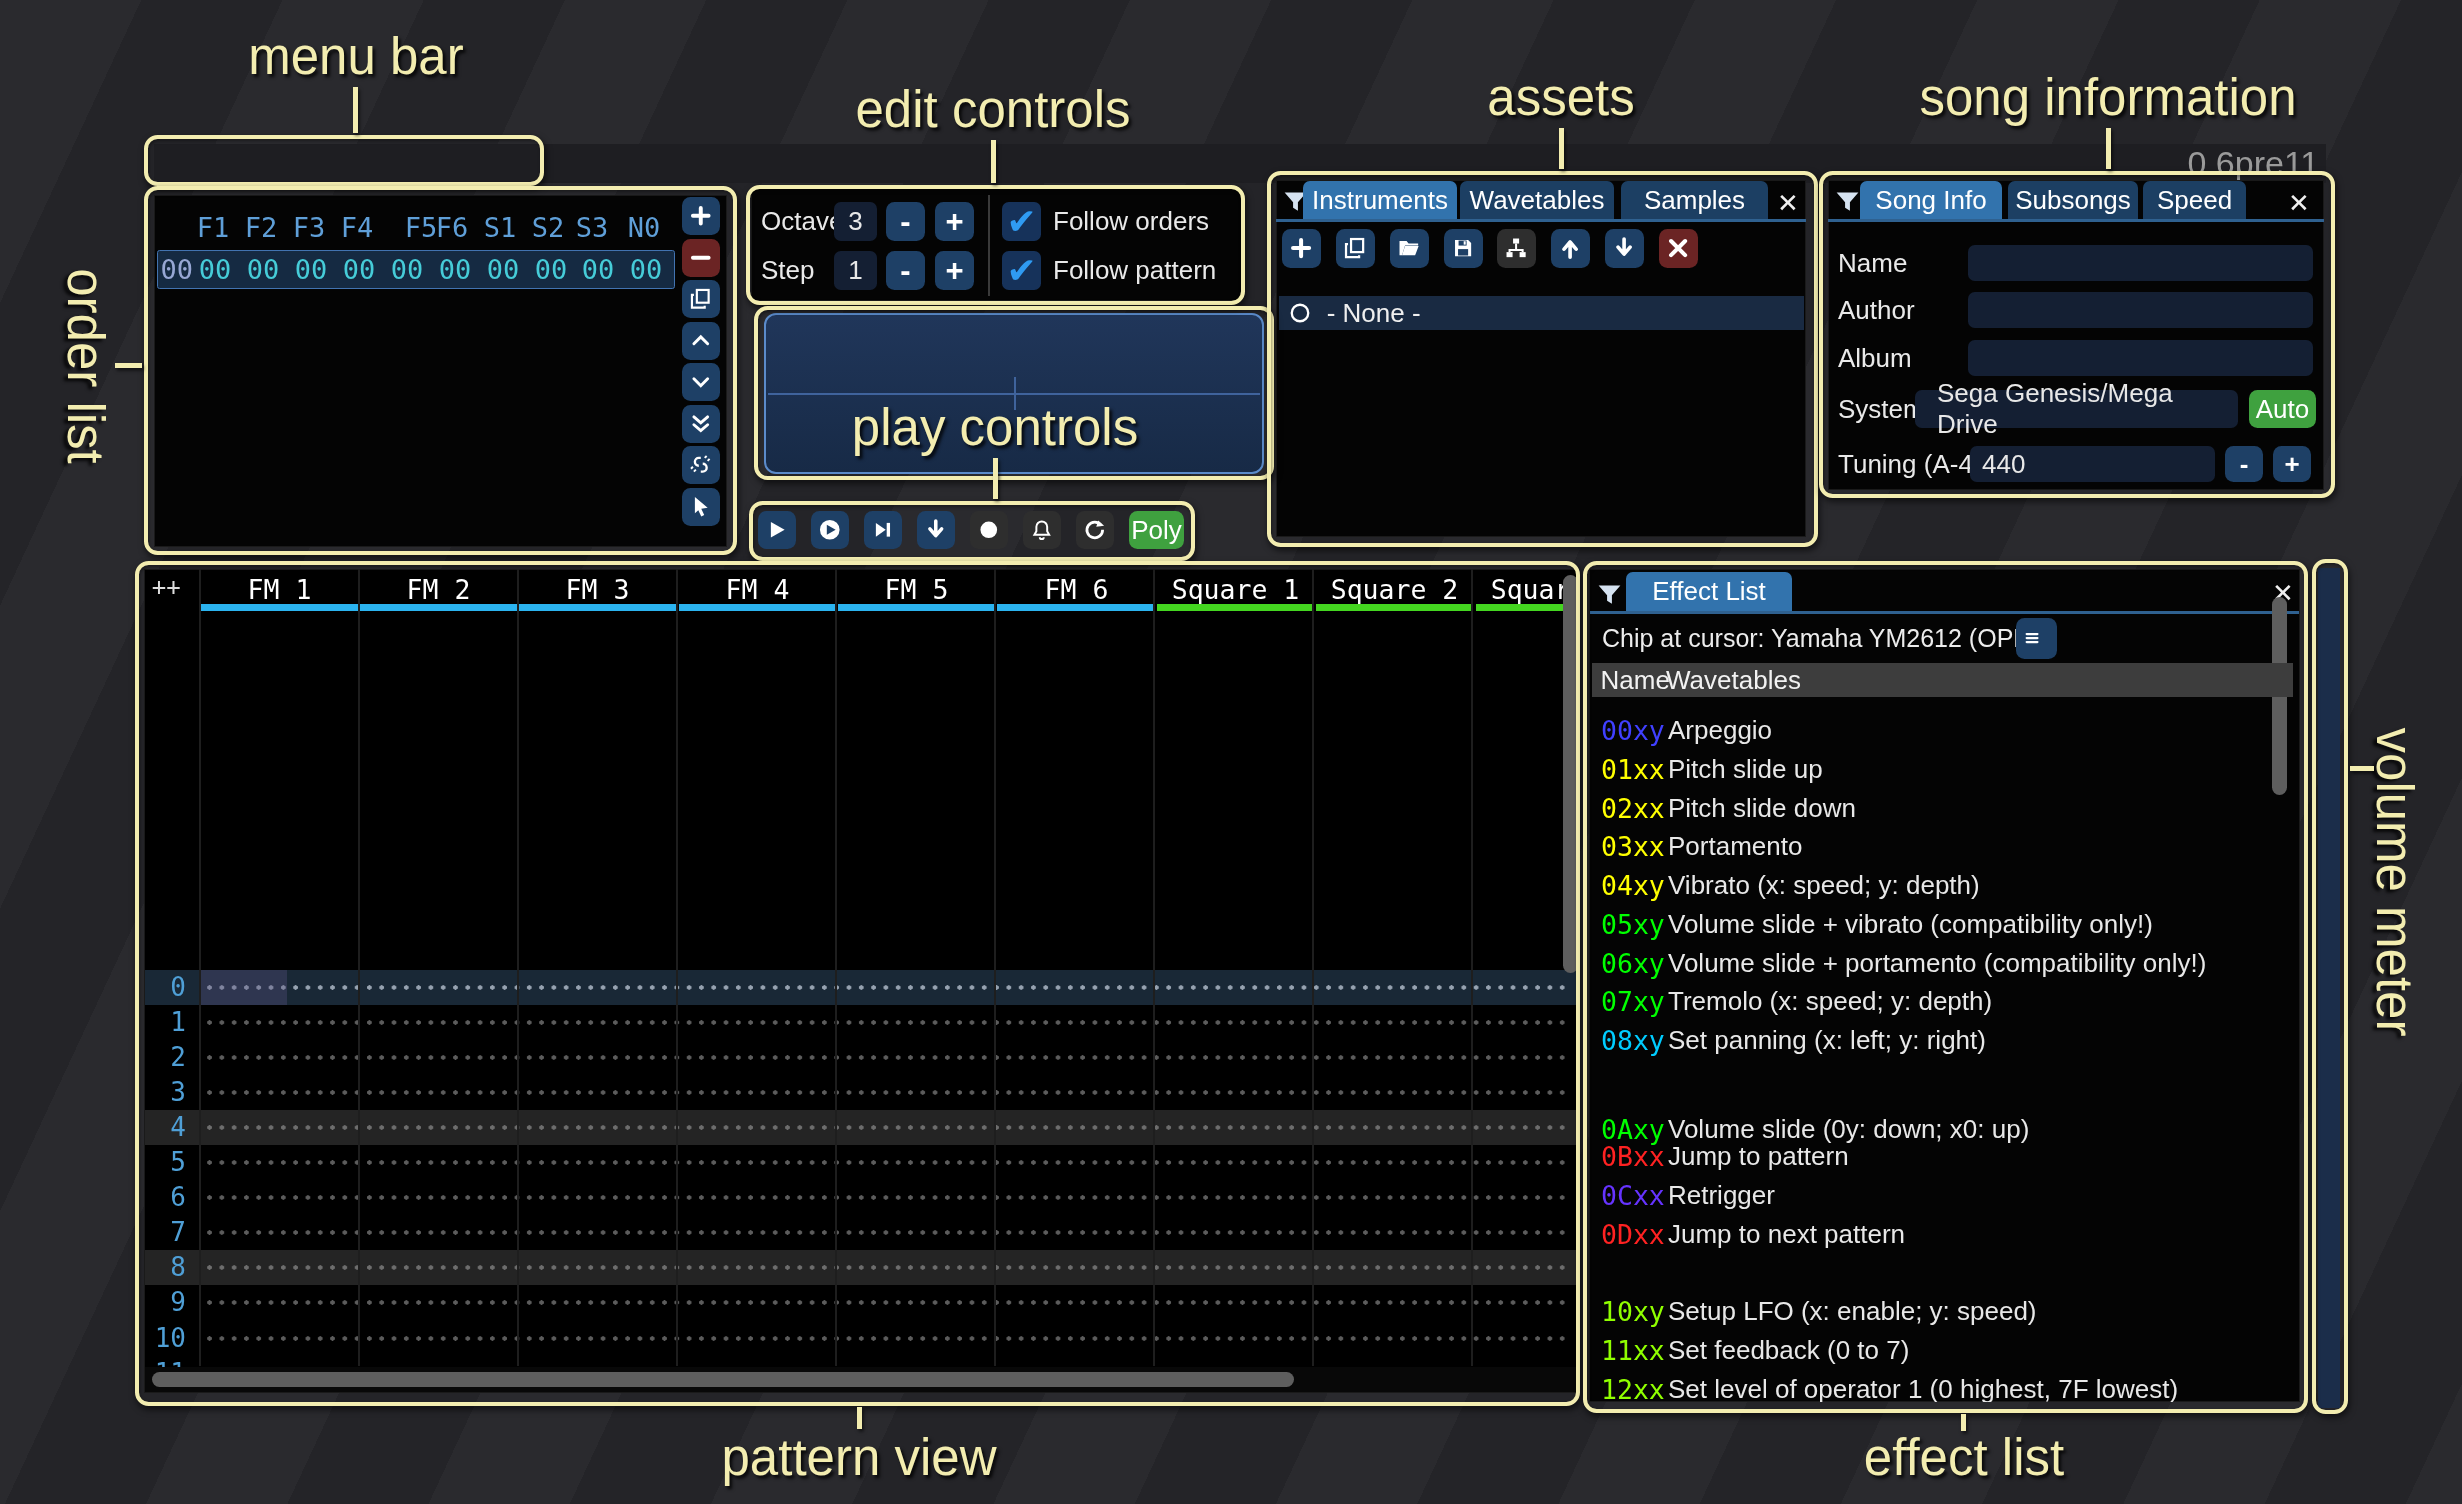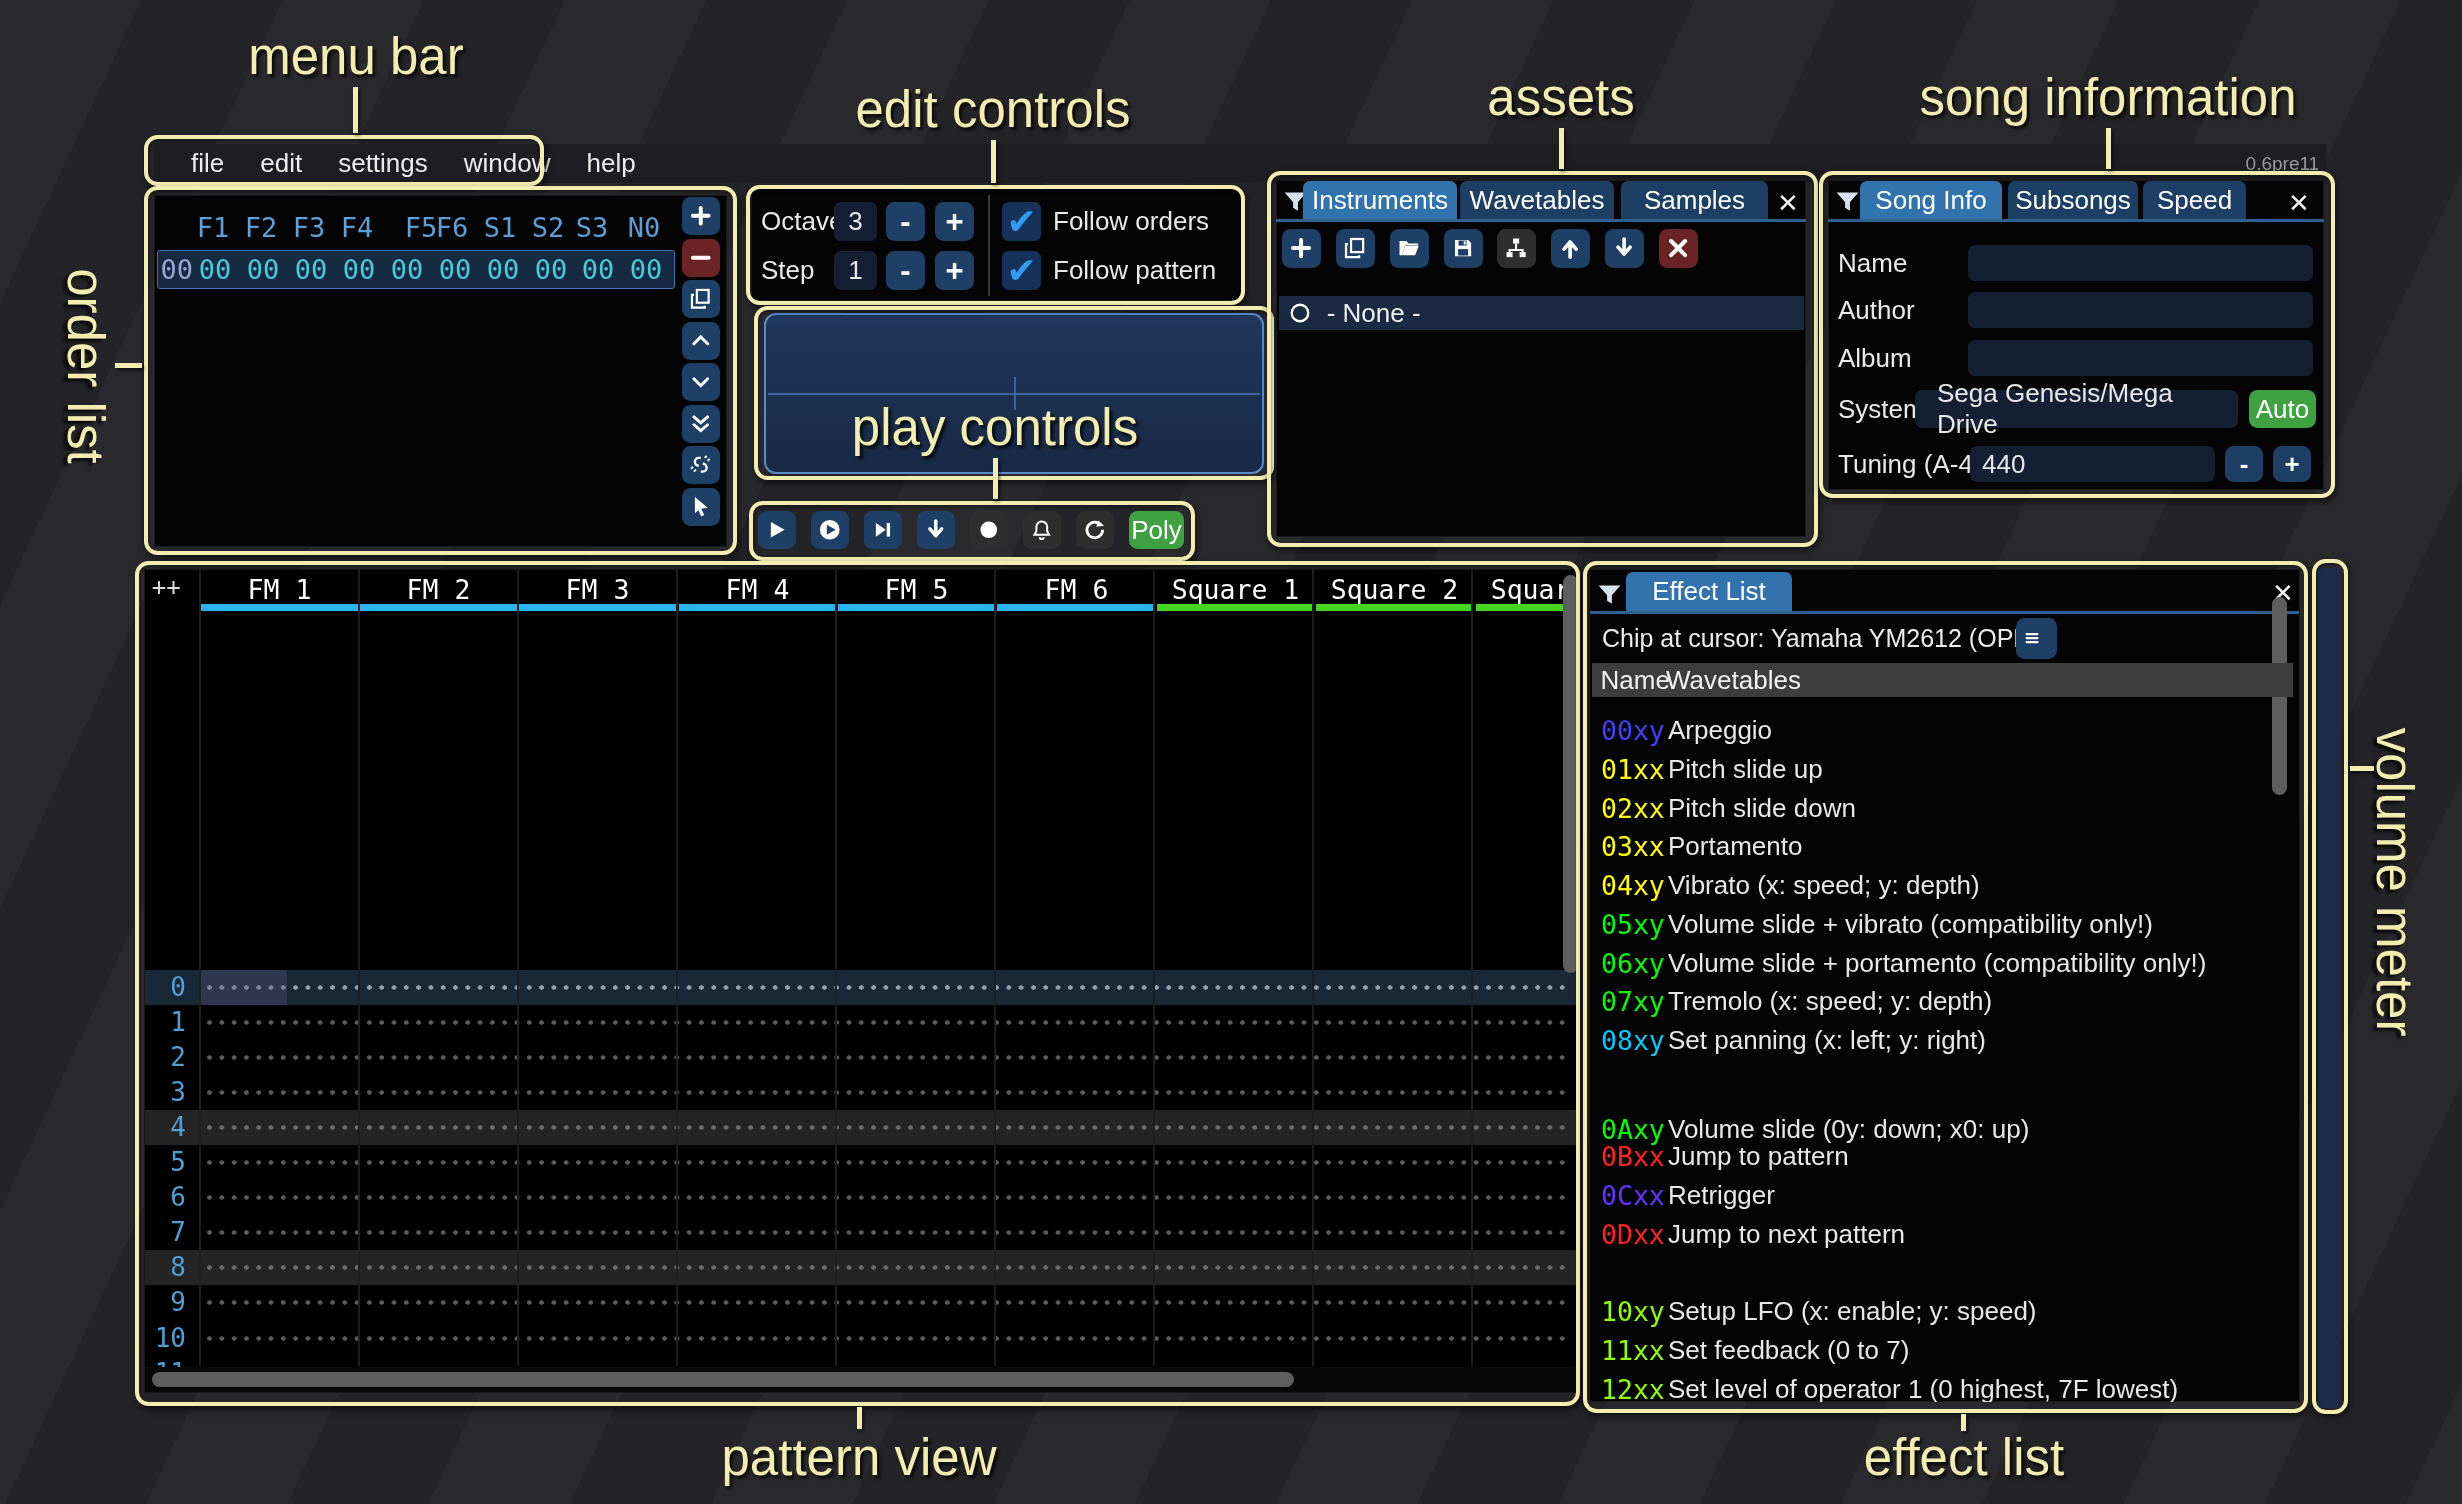--- a/index.html
+++ b/index.html
@@ -36,21 +36,21 @@
            display:flex; align-items:center; justify-content:center; }
   .check span { color:#2f9bf2; font-size:36px; line-height:1; }
   .funnel { position:absolute; color:#d5e2f0; }
   .funnel svg { width:29px; height:32.5px; }
   .scrollthumb { position:absolute; background:#5e5e5e; border-radius:7.7px; }
   
   .menubar { position:absolute; left:154px; top:144px; width:2172px; height:39px; background:#1e1e22;
              display:flex; align-items:center; padding-left:19px; }
   .menu-item { color:#ececec; font-size:26px; padding:0 18px; }
   .version { position:absolute; right:6.8px; top:0; height:39px; display:flex; align-items:center;
-             color:#9a9a9a; font-size:19px; }
+             color:#9a9a9a; font-size:34px; }
   
   .ord-head-cell { position:absolute; width:48px; top:0; text-align:center; color:#5f9fd8; font-size:27px; }
   .ord-row { position:absolute; left:157px; top:250px; width:518px; height:39px;
              background:#152a42; border:1.7px solid #4273b0; border-radius:2.6px; }
   .ord-idx { position:absolute; width:34px; top:3.4px; text-align:center; color:#97a7d4; font-size:27px; }
   .ord-val { position:absolute; width:48px; top:3.4px; text-align:center; color:#46ccd8; font-size:27px; }
   
   .playbox { position:absolute; left:764px; top:313px; width:500px; height:161px;
              border:2.6px solid #5b8bca; border-radius:12px;
              background:linear-gradient(180deg,#20365a,#172a46); }
@@ -91,27 +91,20 @@
              box-shadow:1.7px 3.4px 6px rgba(0,0,0,.55), inset 0.9px 1.7px 3.4px rgba(0,0,0,.4); pointer-events:none; }
   .aline { position:absolute; background:#f3edb0; z-index:6;
            box-shadow:1.7px 2.6px 3.4px rgba(0,0,0,.6); }
 </style>
 </head>
 <body>
 
 <div class="stage">
 
   <div class="menubar">
-    <div id="menu-items" style="display:flex;">
-        <span class="menu-item">file</span>
-        <span class="menu-item">edit</span>
-        <span class="menu-item">settings</span>
-        <span class="menu-item">window</span>
-        <span class="menu-item">help</span>
-      </div>
     <span class="version">0.6pre11</span>
   </div>
 
   <div class="win" style="left:154px; top:195px; width:573px; height:352px;"></div>
   <div class="abs" id="order-head" style="left:154px; top:212px; width:556px; height:29px;">
       <span class="ord-head-cell mono" style="left: 35px;">F1</span>
       <span class="ord-head-cell mono" style="left: 83px;">F2</span>
       <span class="ord-head-cell mono" style="left: 131px;">F3</span>
       <span class="ord-head-cell mono" style="left: 179px;">F4</span>
       <span class="ord-head-cell mono" style="left: 227px; margin-left: 16px;">F5</span>

